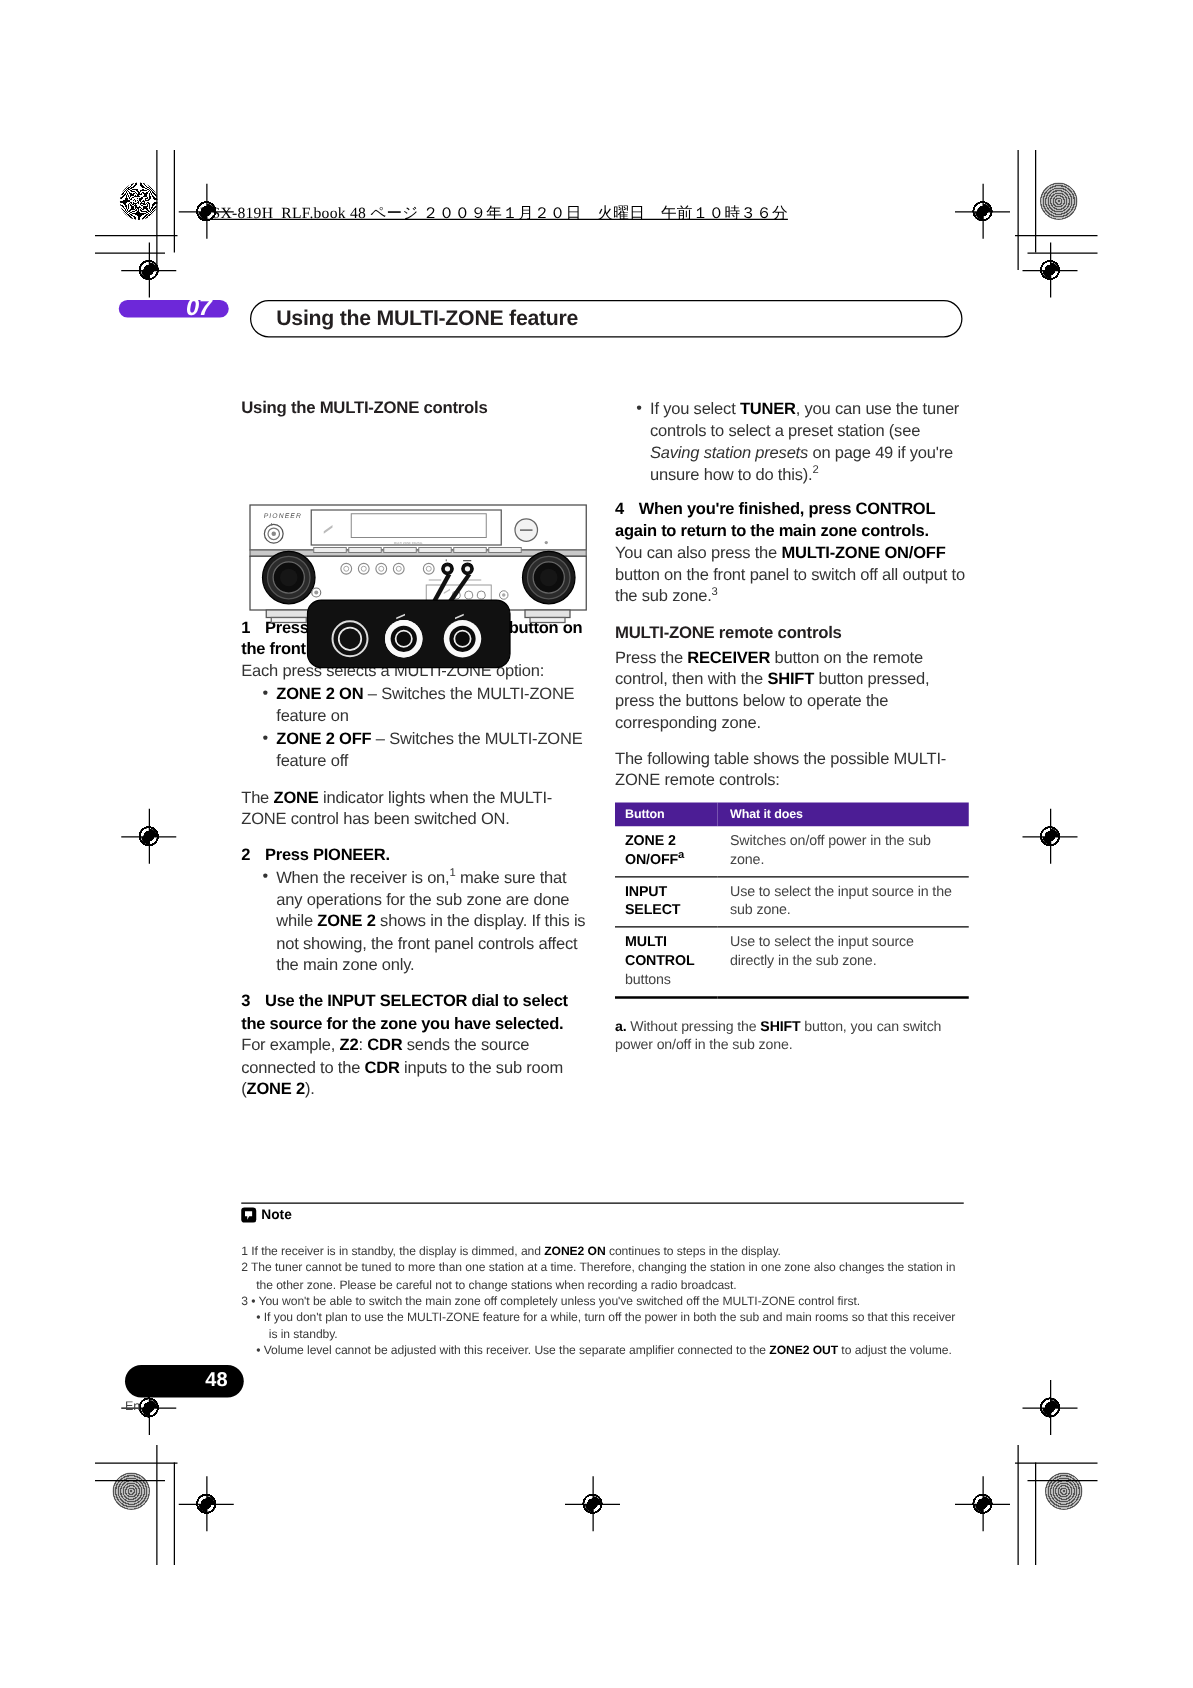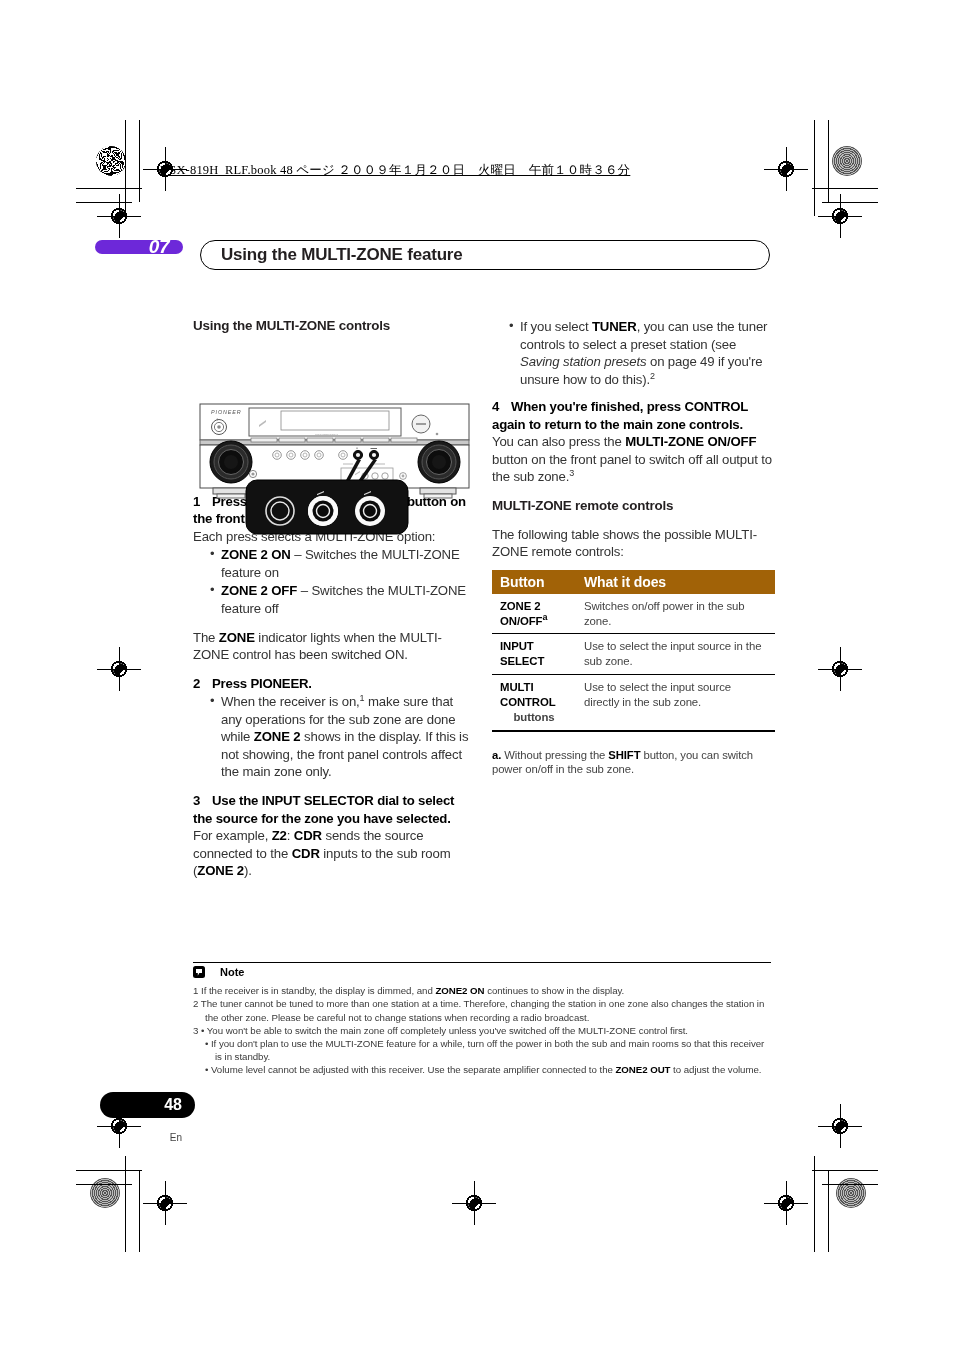--- a/index.html
+++ b/index.html
@@ -108,42 +108,42 @@
 
   
   .illus { position:absolute; left:193px; top:398px; width:283px; height:140px; }
 
   
   table.rc {
     width:283px; border-collapse:collapse; margin-top:9px;
     font-size:11.4px; letter-spacing:-0.1px;
   }
   table.rc thead th {
-    background:#a16207; color:#fff; font-weight:bold;
-    text-align:left; padding:4px 6px 4px 8px; font-size:14px;
+    background:#4c1d95; color:#fff; font-weight:bold;
+    text-align:left; padding:4px 6px 4px 8px; font-size:10px;
   }
   table.rc thead th.c2 { padding-left:10px; }
   table.rc td {
     vertical-align:top; padding:5px 6px 5px 8px;
     border-bottom:1px solid #000; color:#444; line-height:1.30;
   }
   table.rc td.k { font-weight:bold; color:#000; width:68px; padding-left:8px; }
-  table.rc td.k span.reg2 { font-weight:bold; color:#444; display:block;text-align:center; }
+  table.rc td.k span.reg2 { font-weight:normal; color:#444; display:block; }
   table.rc td.v { padding-left:10px; }
   table.rc tr.last td { border-bottom:2.2px solid #000; }
   p.fnote {
     width:283px; font-size:11.3px; line-height:1.28; color:#444;
     margin:16px 0 0 0; letter-spacing:-0.1px;
   }
   p.fnote b.lbl { color:#000; }
 
   
   .notes { position:absolute; left:193px; top:962px; width:578px; }
   .noteline { width:578px; height:1.3px; background:#000; margin-bottom:3px; }
-  .notehead { display:flex; align-items:flex-start; gap:15px; margin-bottom:6px; }
+  .notehead { display:flex; align-items:flex-start; gap:4px; margin-bottom:17px; }
   .noteicon {
     width:12px; height:12px; border-radius:2.5px; background:#000;
     position:relative; flex:none;
   }
   .noteicon:before {
     content:""; position:absolute; left:3px; top:2.5px;
     width:6px; height:7px; background:#fff;
     clip-path:polygon(0 0,100% 0,100% 60%,55% 60%,30% 100%,30% 60%,0 60%);
   }
   .notehead span { font-size:11px; font-weight:bold; color:#000; }
@@ -158,22 +158,22 @@
   
   .pagepill {
     position:absolute; left:100px; top:1092px;
     width:95px; height:26px; border-radius:13px; background:#000;
     color:#fff; font-size:16px; font-weight:bold;
     display:flex; align-items:center; justify-content:flex-end;
     padding-right:13px; box-sizing:border-box;
   }
   .pagelang {
     position:absolute; left:100px; top:1120px; width:95px;
-    text-align:right; padding-right:13px; box-sizing:border-box;
-    font-size:10px; color:#444;margin-top:12px;
+    text-align:left; padding-right:13px; box-sizing:border-box;
+    font-size:10px; color:#444;
   }
 </style>
 </head>
 <body>
 
 <div>
 
   <div class="mark dotcircle" style="left:96px;top:146px;"></div>
   <div class="mark dotcircle solid" style="left:832px;top:146px;"></div>
   <div class="mark dotcircle solid" style="left:90px;top:1178px;"></div>
@@ -377,20 +377,21 @@
 <div class="col colR">
 
   <ul class="bul" style="margin-top:0;">
     <li><span>If you select </span><b>TUNER</b><span>, you can use the tuner controls to select a preset station (see </span><i class="it">Saving station presets</i><span> on page 49 if you're unsure how to do this).</span><sup>2</sup></li>
   </ul>
 
   <p class="step" style="margin-top:10px;"><span class="n">4</span><span>When you're finished, press CONTROL again to return to the main zone controls.</span></p>
   <p class="body"><span>You can also press the </span><b>MULTI-ZONE ON/OFF</b><span> button on the front panel to switch off all output to the sub zone.</span><sup>3</sup></p>
 
   <h2 class="sec" style="margin-top:12px;">MULTI-ZONE remote controls</h2>
+  <p class="body"><span>Press the </span><b>RECEIVER</b><span> button on the remote control, then with the </span><b>SHIFT</b><span> button pressed, press the buttons below to operate the corresponding zone.</span></p>
   <p class="body gap">The following table shows the possible MULTI-ZONE remote controls:</p>
 
   <table class="rc">
     <thead>
       <tr>
         <th>Button</th>
         <th class="c2">What it does</th>
       </tr>
     </thead>
     <tbody>
@@ -411,21 +412,21 @@
 
   <p class="fnote"><b class="lbl">a.</b><span> Without pressing the </span><b>SHIFT</b><span> button, you can switch power on/off in the sub zone.</span></p>
 </div>
 
 <div class="notes">
   <div class="noteline"></div>
   <div class="notehead">
     <span class="noteicon"></span>
     <span>Note</span>
   </div>
-  <p class="noteitem"><span>1</span><span> If the receiver is in standby, the display is dimmed, and </span><b>ZONE2 ON</b><span> continues to show in the display.</span></p>
+  <p class="noteitem"><span>1</span><span> If the receiver is in standby, the display is dimmed, and </span><b>ZONE2 ON</b><span> continues to steps in the display.</span></p>
   <p class="noteitem"><span>2</span><span> The tuner cannot be tuned to more than one station at a time. Therefore, changing the station in one zone also changes the station in the other zone. Please be careful not to change stations when recording a radio broadcast.</span></p>
   <p class="noteitem"><span>3</span><span> • You won't be able to switch the main zone off completely unless you've switched off the MULTI-ZONE control first.</span></p>
   <p class="noteitem sub"><span>• If you don't plan to use the MULTI-ZONE feature for a while, turn off the power in both the sub and main rooms so that this receiver is in standby.</span></p>
   <p class="noteitem sub"><span>• Volume level cannot be adjusted with this receiver. Use the separate amplifier connected to the </span><b>ZONE2 OUT</b><span> to adjust the volume.</span></p>
 </div>
 
 <div class="pagepill">48</div>
 <div class="pagelang">En</div>
 
 </body></html>

